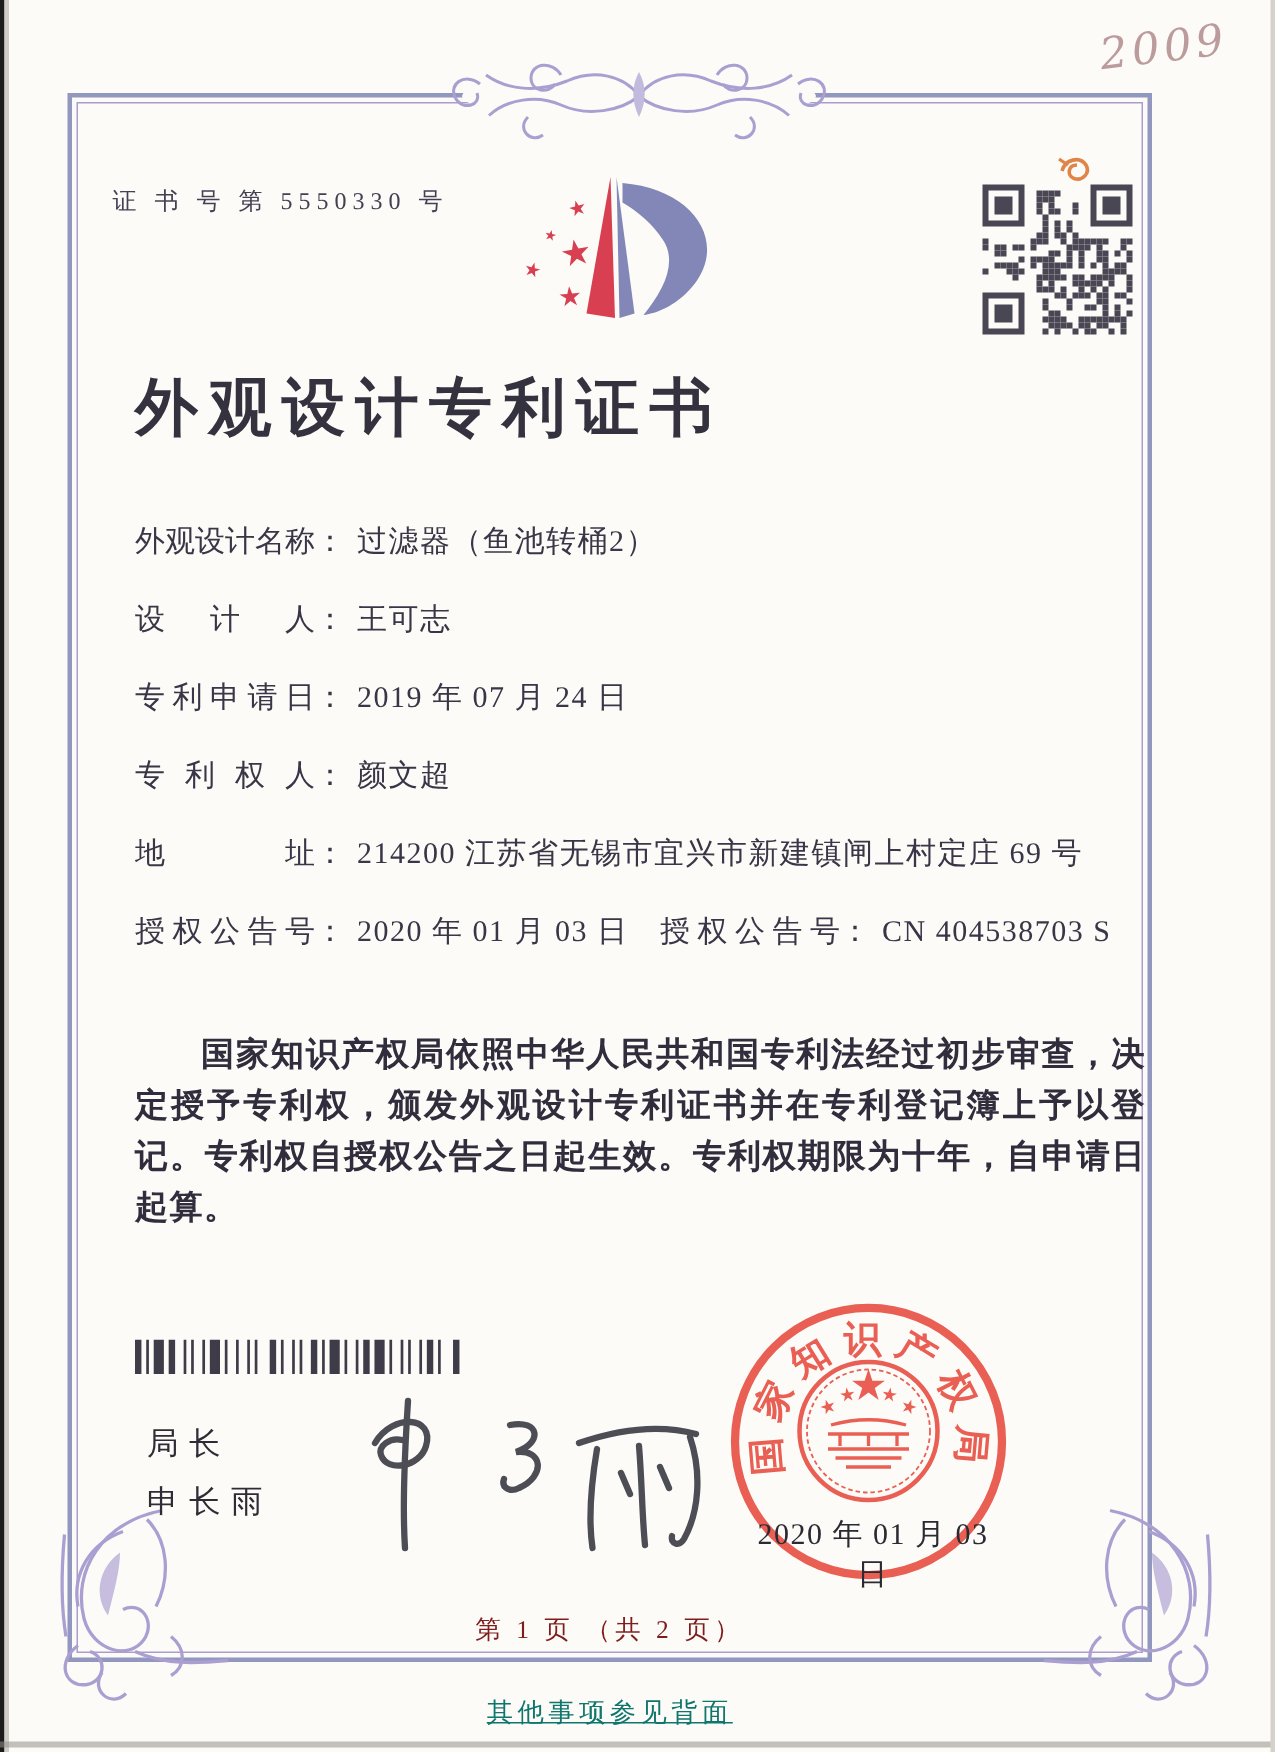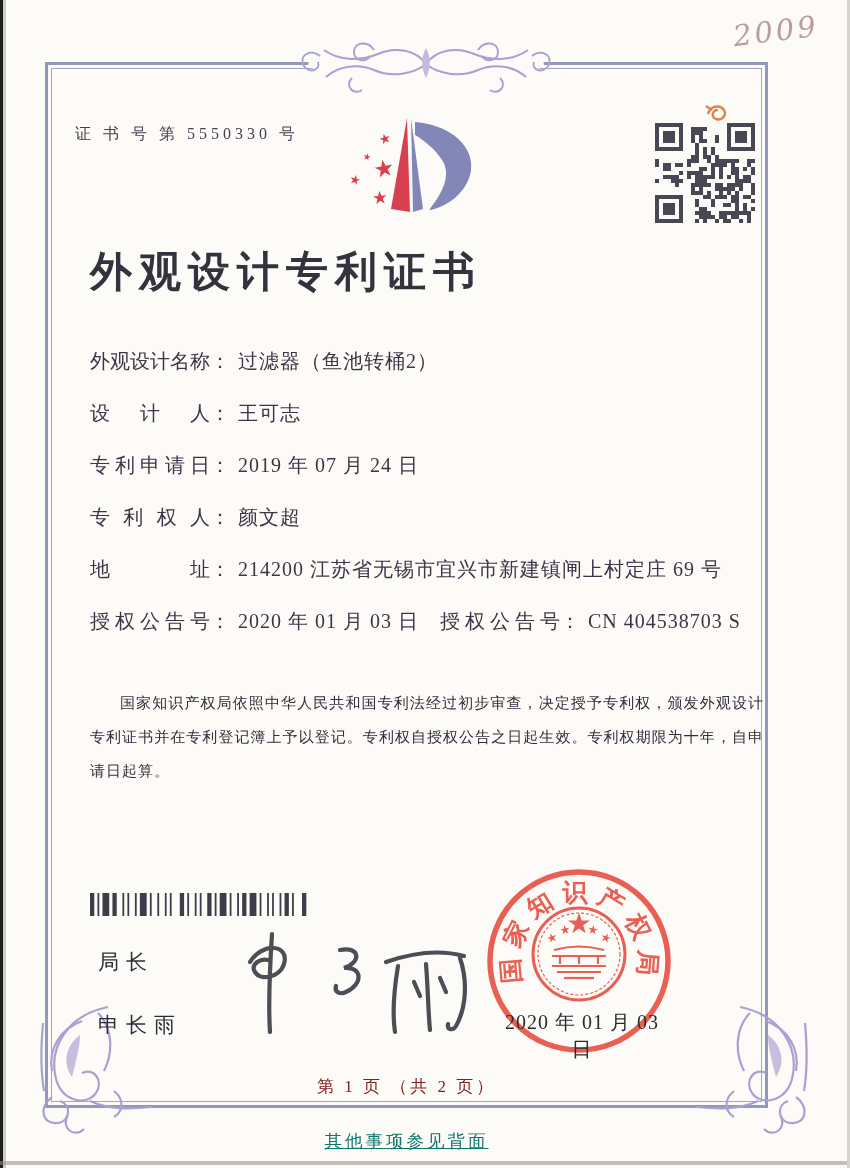--- a/index.html
+++ b/index.html
@@ -22,28 +22,28 @@
   .title{position:absolute;left:90px;top:244px;width:680px;text-align:left;
          font-size:42px;font-weight:700;letter-spacing:7px;color:#34323e;}
 
   .fields{position:absolute;left:90px;top:348px;width:675px;font-size:20px;color:#3b3547;}
   .field-row{line-height:26px;margin-bottom:26px;white-space:nowrap;}
   .flabel{display:inline-block;width:120px;text-align:justify;text-align-last:justify;vertical-align:top;}
   .fsep{display:inline-block;margin-right:8px;}
   .fvalue{display:inline-block;letter-spacing:1px;}
   .fvalue.fixedw{width:202px;}
 
-  .body-text{position:absolute;left:90px;top:686px;width:674px;font-size:15px;
-             line-height:34px;letter-spacing:1px;color:#322d3d;text-align:justify;}
+  .body-text{position:absolute;left:90px;top:686px;width:674px;font-size:22px;
+             line-height:34px;letter-spacing:1px;color:#322d3d;text-align:justify;font-weight:bold;}
   .body-text p{margin:0;text-indent:2em;}
 
   .barcode{position:absolute;left:90px;top:893px;width:222px;height:23px;}
 
   .director-label{position:absolute;left:98px;top:948px;font-size:21px;letter-spacing:7px;color:#2e2d36;}
-  .director-name{position:absolute;left:98px;top:987px;font-size:21px;letter-spacing:7px;color:#2e2d36;margin-top:24px;}
+  .director-name{position:absolute;left:98px;top:987px;font-size:21px;letter-spacing:7px;color:#2e2d36;}
   .signature{position:absolute;left:210px;top:920px;}
 
   .seal{position:absolute;left:484px;top:866px;opacity:.92;}
   .seal-date{position:absolute;left:498px;top:1009px;width:168px;text-align:center;
              font-size:20px;letter-spacing:1px;color:#2a2a32;z-index:6;}
 
   .page-footer{position:absolute;left:45px;top:1075px;width:723px;text-align:center;
                font-size:17px;letter-spacing:3px;color:#7f1d1d;}
   .back-note{position:absolute;left:45px;top:1129px;width:723px;text-align:center;
              font-size:17.5px;letter-spacing:3px;color:#0f766e;text-decoration:underline;}

